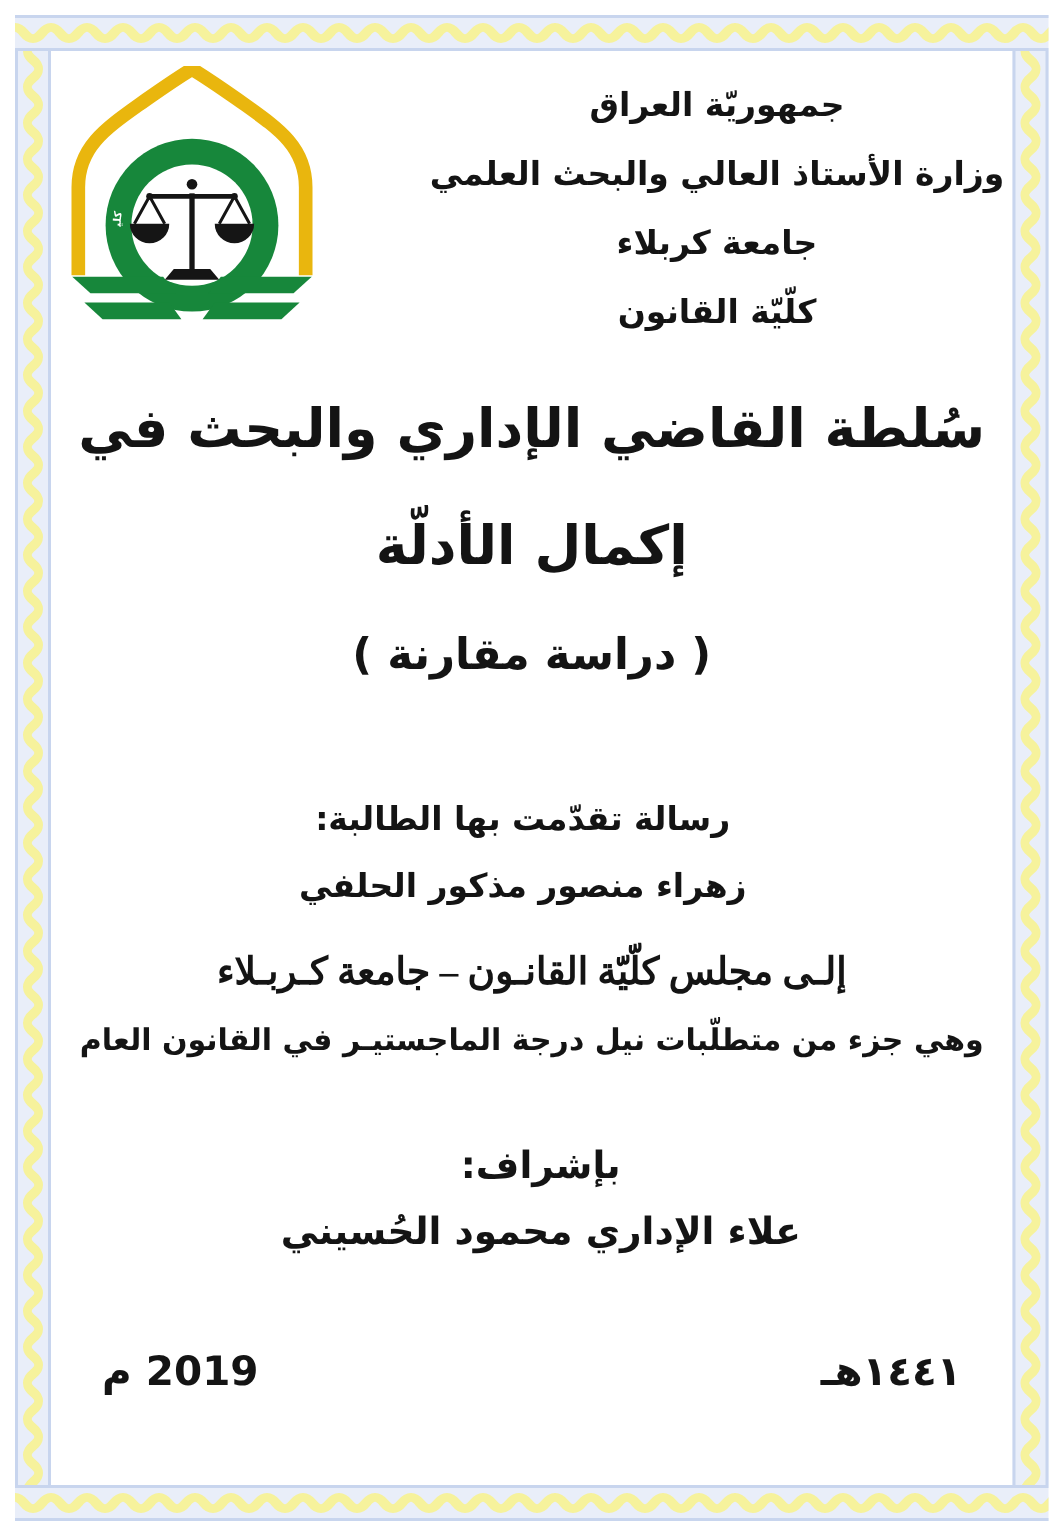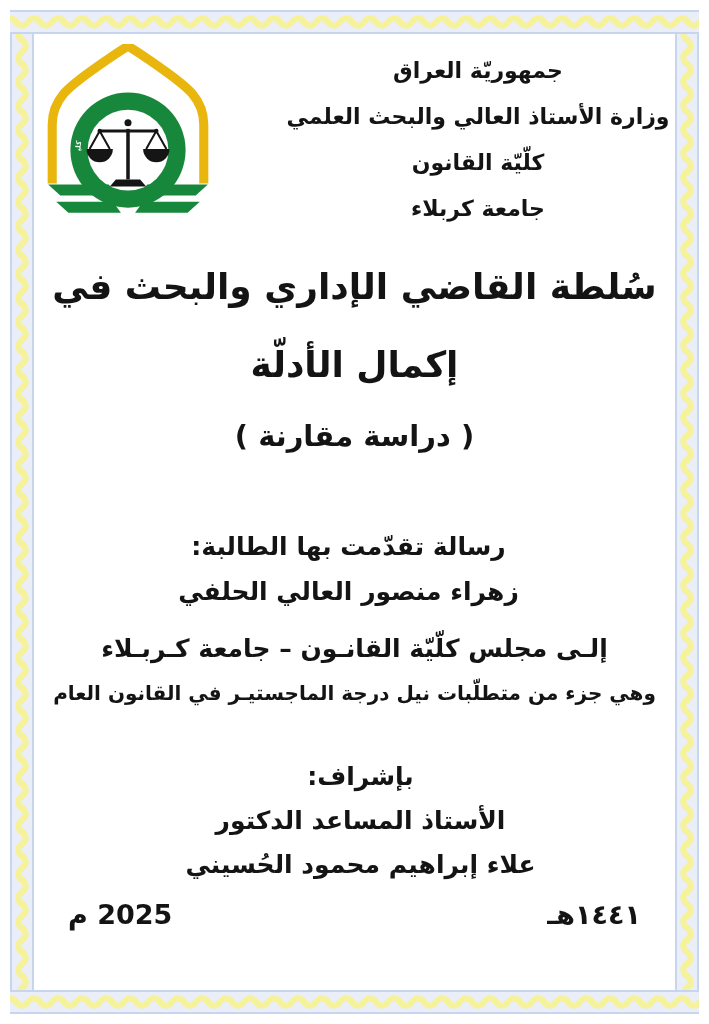--- a/index.html
+++ b/index.html
@@ -51,27 +51,27 @@
     top: 248px; left: 36px; right: 36px;
     font-size: 36px; line-height: 78px;
     letter-spacing: 0.5px;
   }
   .subtitle {
     margin-top: 10px;
     font-size: 29px; line-height: 44px;
   }
   .submission-block {
     top: 524px; left: 24px; right: 36px;
-    font-size: 25px; line-height: 45px;
+    font-size: 22px; line-height: 45px;
   }
   .council-block {
     top: 626px; left: 30px; right: 30px;
     line-height: 45px;
   }
-  .council-line1 { font-size: 25px; }
+  .council-line1 { font-size: 25px; font-family: Liberation Serif, serif; }
   .council-line2 { font-size: 20px; text-align: center; }
   .supervision-block {
     top: 755px; left: 36px; right: 24px;
     font-size: 25px; line-height: 44px;
   }
   .years-row {
     top: 895px; left: 0; right: 0;
     display: flex;
     justify-content: space-between;
     padding: 0 68px;
@@ -135,44 +135,43 @@
       <path d="M6,139 L66,139 L74,150 L18,150 Z"></path>
       <path d="M164,139 L104,139 L96,150 L152,150 Z"></path>
       <path d="M14,156 L70,156 L78,167 L26,167 Z"></path>
       <path d="M156,156 L100,156 L92,167 L144,167 Z"></path>
     </g>
   </svg>
 
   <div class="tblock ministry-block">
     <div>جمهوريّة العراق</div>
     <div>وزارة الأستاذ العالي والبحث العلمي</div>
+    <div>جامعة كربلاء</div>
     <div>كلّيّة القانون</div>
-    <div>جامعة كربلاء</div>
   </div>
 
   <div class="tblock title-block">
     <div>سُلطة القاضي الإداري والبحث في</div>
     <div>إكمال الأدلّة</div>
     <div class="subtitle">( دراسة مقارنة )</div>
   </div>
 
   <div class="tblock submission-block">
     <div>رسالة تقدّمت بها الطالبة:</div>
-    <div>زهراء منصور العالي الحلفي</div>
+    <div>زهراء منصور مذكور الحلفي</div>
   </div>
 
   <div class="tblock council-block">
     <div class="council-line1">إلـى مجلس كلّيّة القانـون – جامعة كـربـلاء</div>
     <div class="council-line2">وهي جزء من متطلّبات نيل درجة الماجستيـر في القانون العام</div>
   </div>
 
   <div class="tblock supervision-block">
     <div>بإشراف:</div>
-    <div>الأستاذ المساعد الدكتور</div>
-    <div>علاء إبراهيم محمود الحُسيني</div>
+    <div>علاء الإداري محمود الحُسيني</div>
   </div>
 
   <div class="tblock years-row">
     <div>١٤٤١هـ</div>
-    <div>2025 م</div>
+    <div>2019 م</div>
   </div>
 
 </div>
 
 </body></html>

